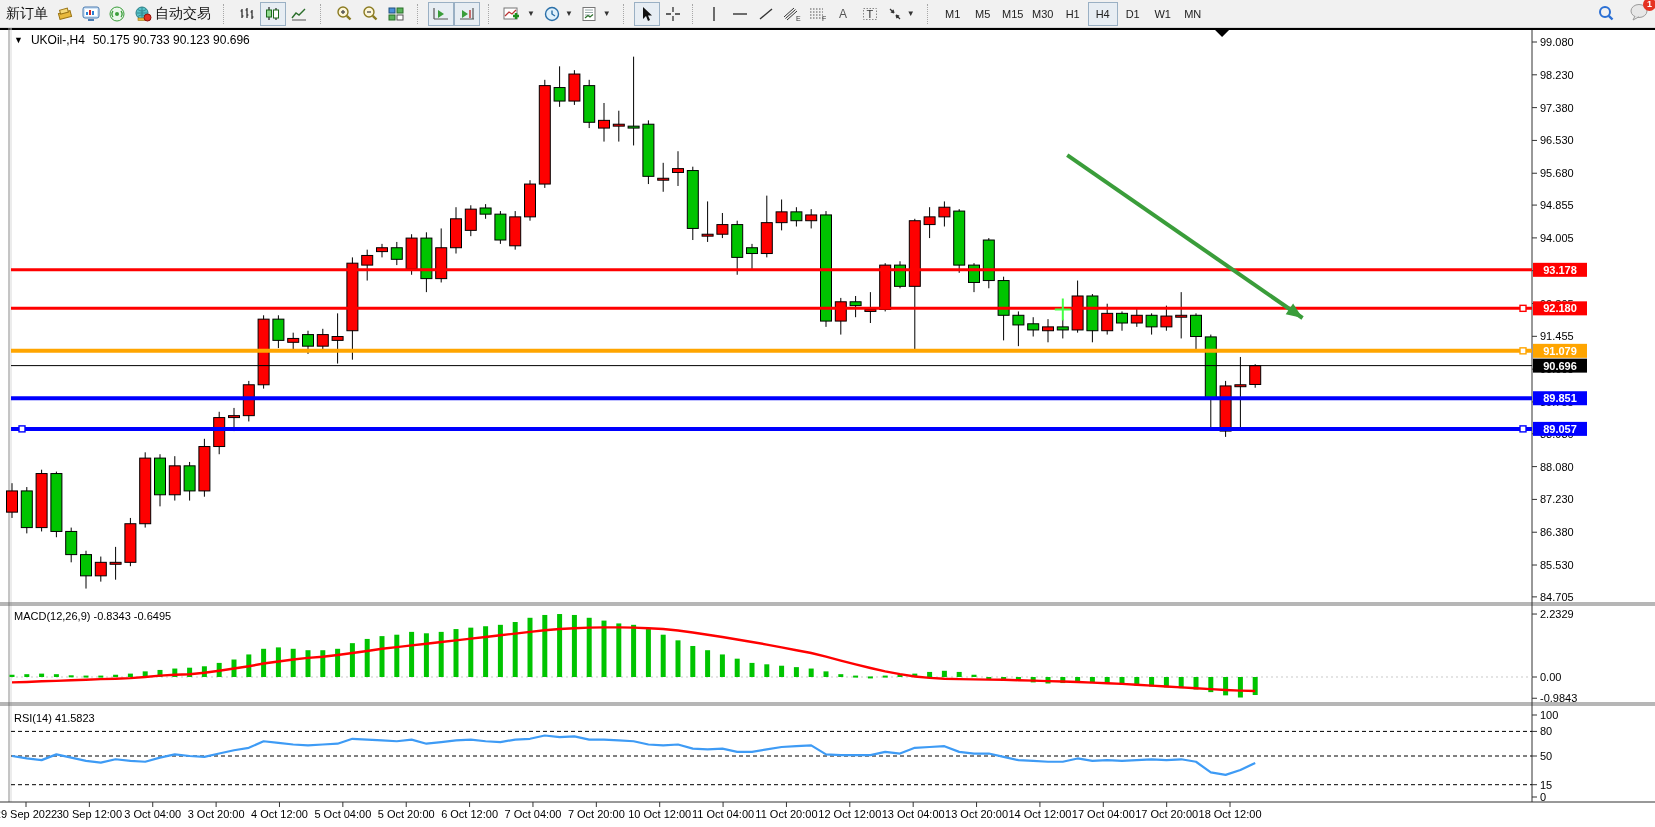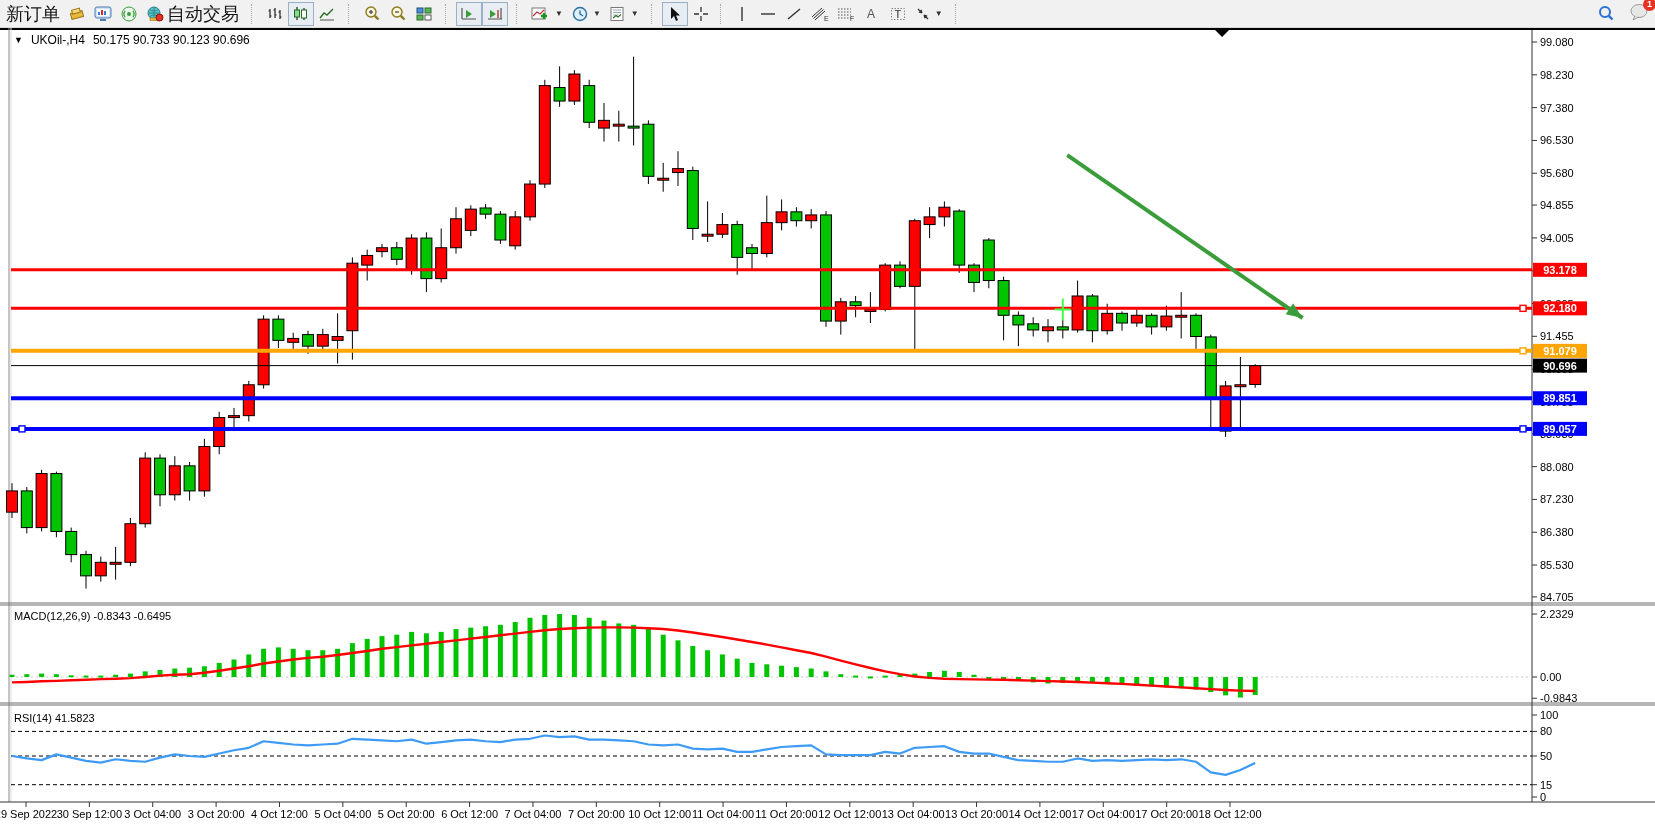--- a/index.html
+++ b/index.html
@@ -6,21 +6,21 @@
     font-family:"Liberation Sans",sans-serif;background:#fff;}
   .app{position:relative;width:1655px;height:827px;}
   
   .toolbar{position:absolute;left:0;top:0;width:1655px;height:28px;background:#f1f1f1;
     display:flex;align-items:center;border-bottom:1px solid #d9d9d9;box-sizing:border-box;}
   .tb-group{display:flex;align-items:center;height:28px;padding:0 2px;}
   .tb-sep{width:5px;height:20px;border-left:1px dotted #a8a8a8;margin:0 3px 0 6px;}
   .tb-btn{display:flex;align-items:center;justify-content:center;gap:3px;height:24px;min-width:26px;
     padding:0 3px;background:transparent;border:1px solid transparent;cursor:pointer;font-family:inherit;}
   .tb-btn.active{background:#e7edf3;border:1px solid #9ab0c4;}
-  .tb-btn .lbl{font-size:18px;color:#111;white-space:nowrap;}
+  .tb-btn .lbl{font-size:14px;color:#111;white-space:nowrap;}
   .tb-btn .caret{font-size:8px;color:#333;margin-left:1px;}
   .tf-btn{font-size:11px;color:#222;min-width:30px;}
   .tb-right{margin-left:auto;display:flex;align-items:center;padding-right:6px;gap:10px;}
   .badge{position:absolute;top:-5px;right:-7px;background:#e53222;color:#fff;font-size:9px;font-weight:bold;
     width:13px;height:13px;border-radius:50%;display:flex;align-items:center;justify-content:center;}
   .chat-wrap{position:relative;}
   
   .chart-area{position:absolute;left:0;top:28px;width:1655px;height:799px;background:#fff;}
   #chart-svg{position:absolute;left:0;top:0;}
   .chart-title{position:absolute;left:14px;top:5px;font-size:12px;color:#000;display:flex;gap:8px;align-items:center;}
@@ -212,20 +212,31 @@
       </button>
       <button class="tb-btn">
         <svg width="16" height="16">
             <path d="M3 3 l4 4 M7 7 l-1 -3.2 M7 7 l-3.2 -1" stroke="#333" stroke-width="1.2" fill="none"></path>
             <path d="M13 13 l-4 -4 M9 9 l1 3.2 M9 9 l3.2 1" stroke="#333" stroke-width="1.2" fill="none"></path>
           </svg>
         <span class="caret">▼</span>
       </button>
     </div>
     <div class="tb-sep"></div>
+    <div class="tb-group" id="tf-group">
+        <button class="tb-btn tf-btn">M1</button>
+        <button class="tb-btn tf-btn">M5</button>
+        <button class="tb-btn tf-btn">M15</button>
+        <button class="tb-btn tf-btn">M30</button>
+        <button class="tb-btn tf-btn">H1</button>
+        <button class="tb-btn tf-btn active">H4</button>
+        <button class="tb-btn tf-btn">D1</button>
+        <button class="tb-btn tf-btn">W1</button>
+        <button class="tb-btn tf-btn">MN</button>
+      </div>
     <div class="tb-right">
       <button class="tb-btn">
         <svg width="18" height="17">
             <circle cx="8" cy="7" r="5" fill="none" stroke="#2a6fd4" stroke-width="2"></circle>
             <path d="M11.8 10.8 L15.5 14.5" stroke="#2a6fd4" stroke-width="2.4"></path>
           </svg>
       </button>
       <div class="chat-wrap">
         <svg width="20" height="18">
             <ellipse cx="10" cy="8" rx="8" ry="6.5" fill="#e7e7e7" stroke="#9a9a9a"></ellipse>

